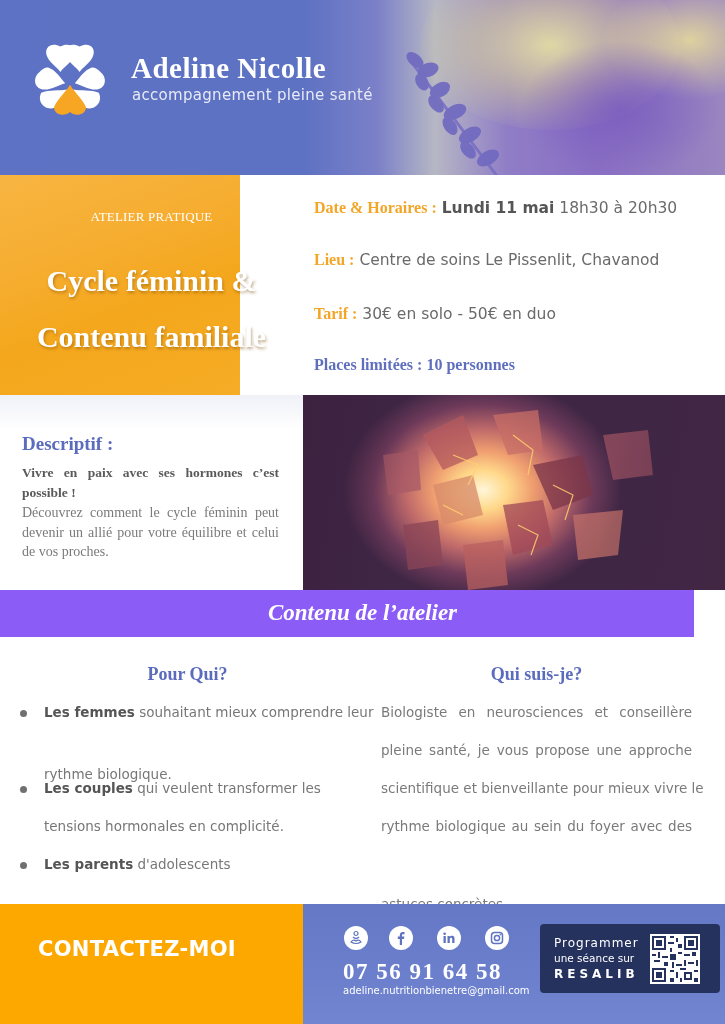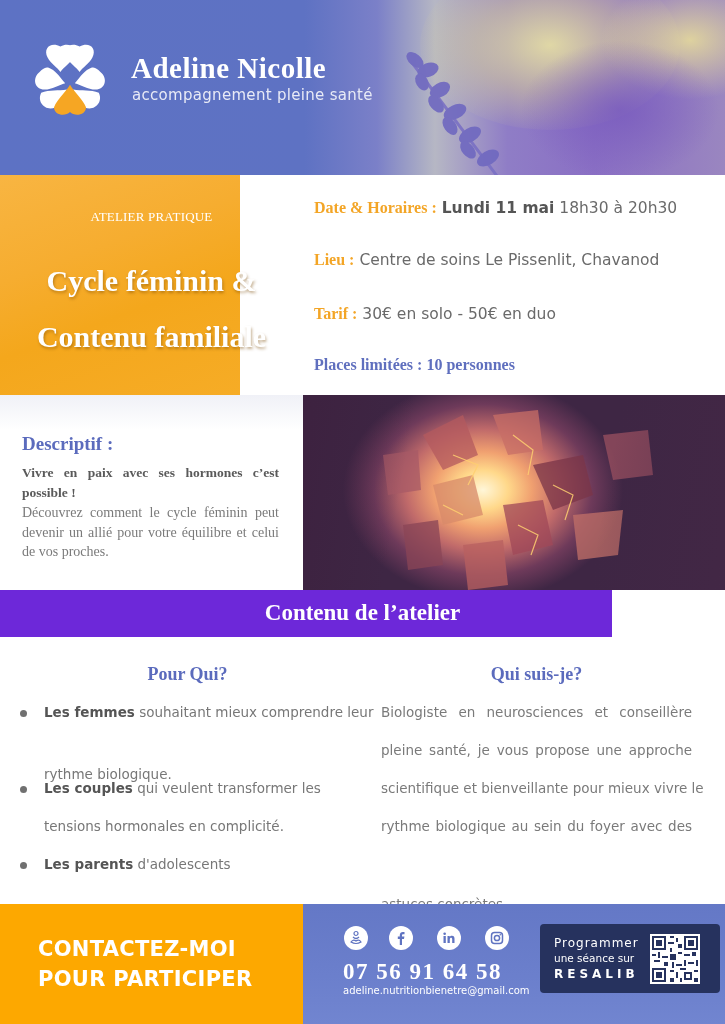--- a/index.html
+++ b/index.html
@@ -39,21 +39,21 @@
   .desc .body { position: absolute; left: 22px; top: 108px; width: 257px; margin: 0; font-family: "Liberation Serif", serif; font-size: 14px; color: #7a7a7a; line-height: 19.5px; text-align: justify; }
 
   
   .crystal { position: absolute; left: 303px; top: 395px; width: 422px; height: 195px; overflow: hidden;
     background: radial-gradient(ellipse 140px 110px at 180px 95px, #fff6d8 0%, #ffd88a 18%, #f0a070 35%, #c06a6a 55%, #6e3a5a 78%, #3e2644 100%); }
   .crystal .rays { position: absolute; inset: 0; background:
     linear-gradient(100deg, rgba(60,30,60,0.55) 0%, rgba(60,30,60,0) 25%, rgba(60,30,60,0) 70%, rgba(70,40,70,0.55) 100%); }
   .crystal svg { position: absolute; left: 0; top: 0; }
 
   
-  .band { position: absolute; left: 0; top: 590px; width: 612px; height: 47px; background: #6d28d9; }
+  .band { position: absolute; left: 0; top: 590px; width: 694px; height: 47px; background: #8b5cf6; font-style: italic; }
   .band .h { position: absolute; left: 0; width: 725px; top: 10px; text-align: center; color: #ffffff; font-family: "Liberation Serif", serif; font-weight: bold; font-size: 23px; }
 
   
   .col-title { position: absolute; top: 664px; font-family: "Liberation Serif", serif; font-weight: bold; font-size: 18px; color: #5b6bbd; text-align: center; }
   .list { position: absolute; left: 0; top: 700px; width: 365px; }
   .list .item { position: absolute; left: 0; width: 365px; }
   .list .line { position: absolute; left: 44px; font-size: 13.5px; color: #777; white-space: nowrap; font-family: "DejaVu Sans", sans-serif; }
   .list .line b { color: #555; }
   .list .bullet { position: absolute; left: 20px; width: 7px; height: 7px; border-radius: 50%; background: #707070; }
   .bio { position: absolute; left: 381px; top: 700px; width: 311px; }
@@ -196,21 +196,20 @@
   <div class="bl" style="top:4px;">Biologiste en neurosciences et conseillère</div>
   <div class="bl" style="top:42px;">pleine santé, je vous propose une approche</div>
   <div class="bl" style="top:80px;">scientifique et bienveillante pour mieux vivre le</div>
   <div class="bl" style="top:118px;">rythme biologique au sein du foyer avec des</div>
   <div class="bl last" style="top:156px;">astuces concrètes.</div>
 </div>
 
 <div class="cta">
   <div class="t">
     <div>CONTACTEZ-MOI</div>
-    <div>POUR PARTICIPER</div>
   </div>
 </div>
 
 <div class="contact">
   <div class="socials">
     <div class="soc" style="left:0;">
       <svg width="16" height="16" viewBox="0 0 16 16">
         <circle cx="8" cy="3.5" r="2" fill="none" stroke="#5f73c1" stroke-width="1.2"></circle>
         <path d="M5 7 Q8 10 11 7 M3 12 Q5 9 8 11 Q11 9 13 12 Q8 15 3 12 Z" fill="none" stroke="#5f73c1" stroke-width="1.2"></path>
       </svg>

